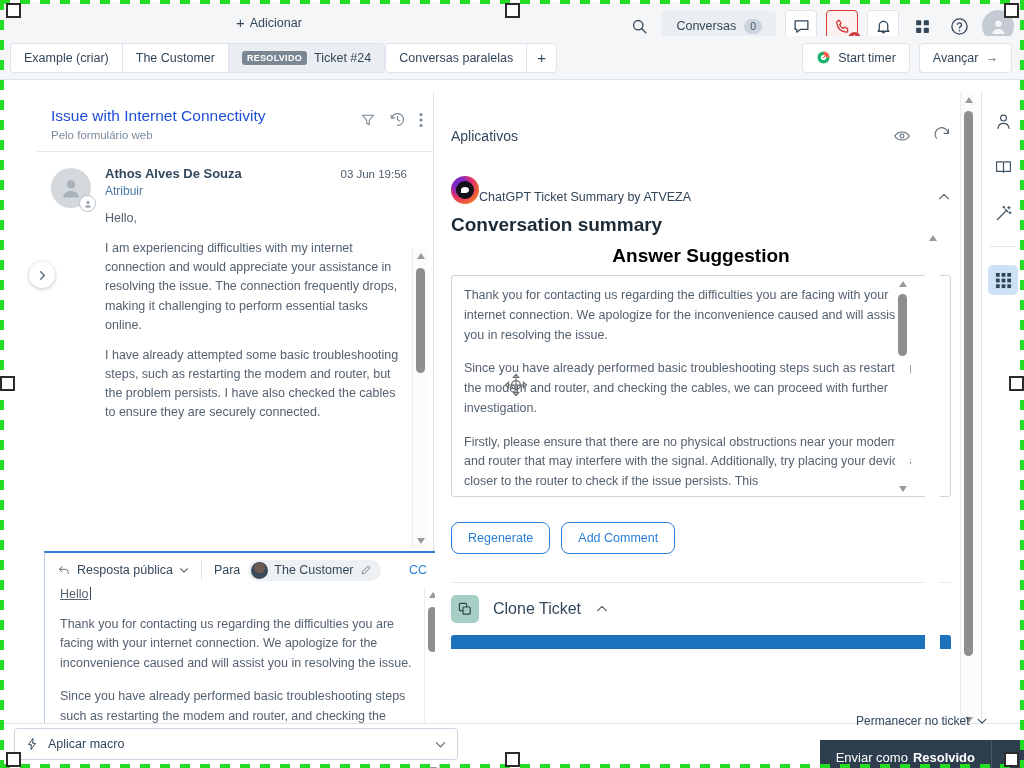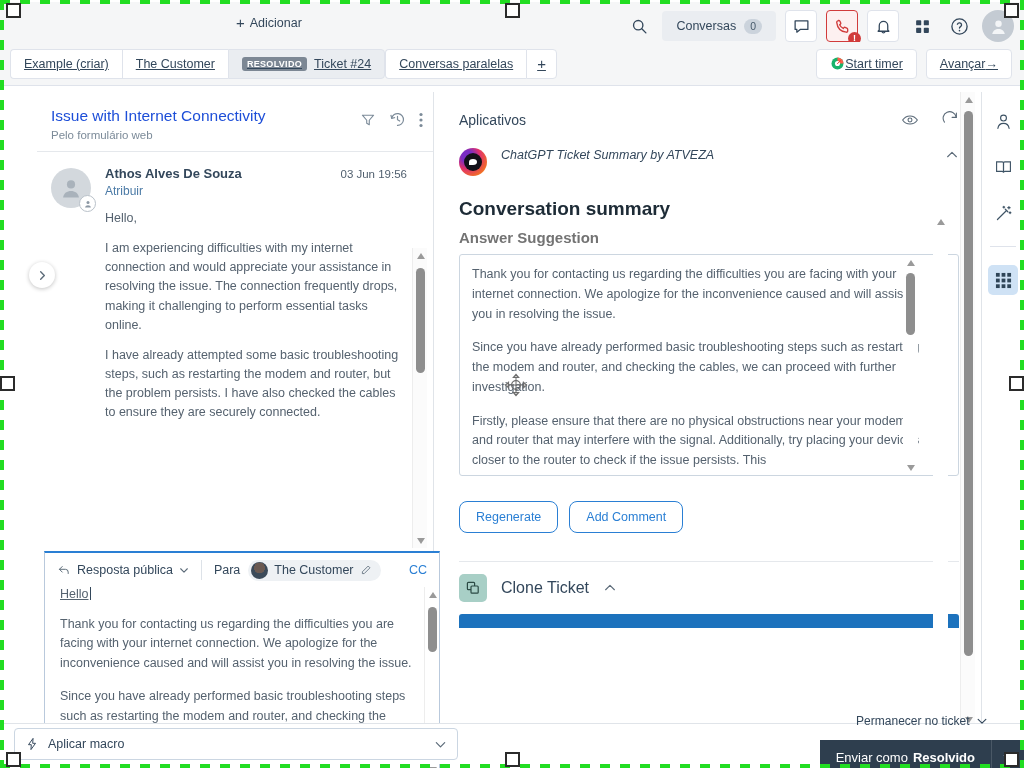--- a/index.html
+++ b/index.html
@@ -54,35 +54,35 @@
   .convpill .cnt { background:#cbd3dc; color:#46596b; border-radius:9px; font-size:10.5px;
     padding:1px 6px; line-height:13px; }
   .ic-btn.phone { border-color:#d13b3b; background:#fdf0f0; position:relative; }
   .ic-btn.phone .badge { position:absolute; right:-4px; bottom:-4px; width:13px; height:13px;
     border-radius:50%; background:#d13b3b; color:#fff; font-size:9px; line-height:13px; text-align:center;
     font-weight:bold; }
   .avatar-top { width:32px; height:32px; border-radius:50%; background:#c4cbd3; display:flex;
     align-items:center; justify-content:center; cursor:pointer; }
 
   
-  .subbar { position:absolute; left:0; top:42px; width:1024px; height:44px; background:#f5f6f7;
-    border-bottom:1px solid #dfe3eb; display:flex; align-items:center;text-decoration:underline; }
+  .subbar { position:absolute; left:0; top:36px; width:1024px; height:44px; background:#f5f6f7;
+    border-bottom:1px solid #dfe3eb; display:flex; align-items:center; }
   .crumbs { display:flex; align-items:center; margin-left:10px; height:30px; }
   .crumb { height:30px; display:flex; align-items:center; gap:7px; padding:0 13px; font-size:12.5px;
     color:#33475b; background:#fff; border:1px solid #dfe3eb; border-right:none; cursor:pointer; white-space:nowrap; }
   .crumb:first-child { border-top-left-radius:4px; border-bottom-left-radius:4px; }
   .crumb:last-child { border-right:1px solid #dfe3eb; border-top-right-radius:4px; border-bottom-right-radius:4px; }
   .crumb.active { background:#eaedf1; }
   .crumb .badge-res { background:#7c8794; color:#fff; font-size:9px; font-weight:bold; letter-spacing:.3px;
     border-radius:3px; padding:2px 5px; }
   .crumb-group2 { margin-left:0; }
   .crumb.plus { padding:0 10px; font-size:15px; color:#33475b; }
   .subright { margin-left:auto; margin-right:12px; display:flex; align-items:center; gap:9px; }
   .btn-outline { height:30px; border:1px solid #dfe3eb; background:#fff; border-radius:4px;
-    display:flex; align-items:center; padding:0 13px; font-size:12.5px; color:#33475b; cursor:pointer; }
+    display:flex; align-items:center; gap:7px; padding:0 13px; font-size:12.5px; color:#33475b; cursor:pointer; }
 
   
   .main { position:absolute; left:0; top:92px; width:1024px; height:635px; background:#fff; }
 
   
   .leftcol { position:absolute; left:7px; top:0; width:427px; height:635px; border-right:1px solid #e0e4e9;
     background:#fff; }
   .conv-head { position:absolute; left:30px; top:5px; right:0; height:55px; border-bottom:1px solid #e5e8ec;
     display:flex; align-items:flex-start; padding:10px 10px 0 14px; }
   .conv-head .ttl { font-size:15.5px; color:#1d4ed8; line-height:1.2; }
@@ -127,42 +127,42 @@
   .ed-body .greet .caret { display:inline-block; width:1px; height:13px; background:#33475b;
     vertical-align:-2px; margin-left:1px; }
   .ed-body p { font-size:12.5px; color:#55626f; line-height:1.55; margin-top:14px; }
 
   
   .collapse { position:absolute; left:22px; top:170px; width:26px; height:26px; border-radius:50%;
     background:#fff; box-shadow:0 1px 4px rgba(0,0,0,.24); display:flex; align-items:center;
     justify-content:center; cursor:pointer; z-index:30; }
 
   
-  .rightcol { position:absolute; left:435px; top:0; width:538px; height:635px; background:#fff;margin-left:8px; }
+  .rightcol { position:absolute; left:435px; top:16px; width:538px; height:635px; background:#fff; }
   .apps-head { height:56px; display:flex; align-items:center; padding:0 22px 0 16px; }
   .apps-head .t { font-size:14px; color:#33475b; }
   .apps-head .acts { margin-left:auto; display:flex; gap:22px; align-items:center; }
 
   .app-card { padding:0 22px 0 16px; }
-  .app-row { display:flex; align-items:flex-start; gap:14px; height:40px;font-style:italic; }
+  .app-row { display:flex; align-items:flex-end; height:40px; }
   .app-row .logo { width:28px; height:28px; border-radius:50%; position:relative; overflow:hidden;
     background:radial-gradient(circle at 30% 30%,#7a2dc4 0 20%,#e0316c 45%,#f06a2a 75%,#ffd84d 100%); }
   .app-row .logo .inner { position:absolute; left:5px; top:5px; width:18px; height:18px; border-radius:50%;
     background:#12111a; }
   .app-row .logo .inner:after { content:""; position:absolute; left:5px; top:6px; width:8px; height:6px;
     background:#fff; border-radius:50% 50% 50% 0; }
   .app-row .nm { font-size:12.5px; color:#33475b; }
   .app-row .chev { margin-left:auto; cursor:pointer; }
 
   .conv-sum-title { font-size:19px; font-weight:bold; color:#1d2b36; margin:10px 0 0 0; }
   .tabs { display:flex; align-items:flex-end; border-bottom:1px solid #dfe3eb; margin-top:12px; }
   .tabs .tb { font-size:12.5px; color:#2a7fd4; padding:7px 14px; cursor:pointer;
     border:1px solid transparent; border-bottom:none; position:relative; top:1px; }
   .tabs .tb.on { color:#33475b; background:#fff; border-color:#dfe3eb; border-radius:4px 4px 0 0; }
-  .ans-title { font-size:15px; font-weight:bold; color:#737373; margin:9px 0 8px 0; }
+  .ans-title { font-size:19px; font-weight:bold; color:#000000; margin:9px 0 8px 0;text-align:center; }
 
   .ans-box { position:relative; border:1px solid #ccd6e0; border-radius:3px; height:222px; overflow:hidden;
     background:#fff; }
   .ans-box .inner { padding:10px 32px 0 12px; }
   .ans-box p { font-size:12.5px; color:#55626f; line-height:1.58; margin-bottom:14px; }
 
   .ans-btns { display:flex; gap:11px; margin-top:25px; }
   .btn-blue-o { border:1px solid #2a7fd4; color:#2a7fd4; background:#fff; border-radius:8px;
     font-size:12.5px; padding:8px 16px; cursor:pointer; font-family:inherit; }
 

